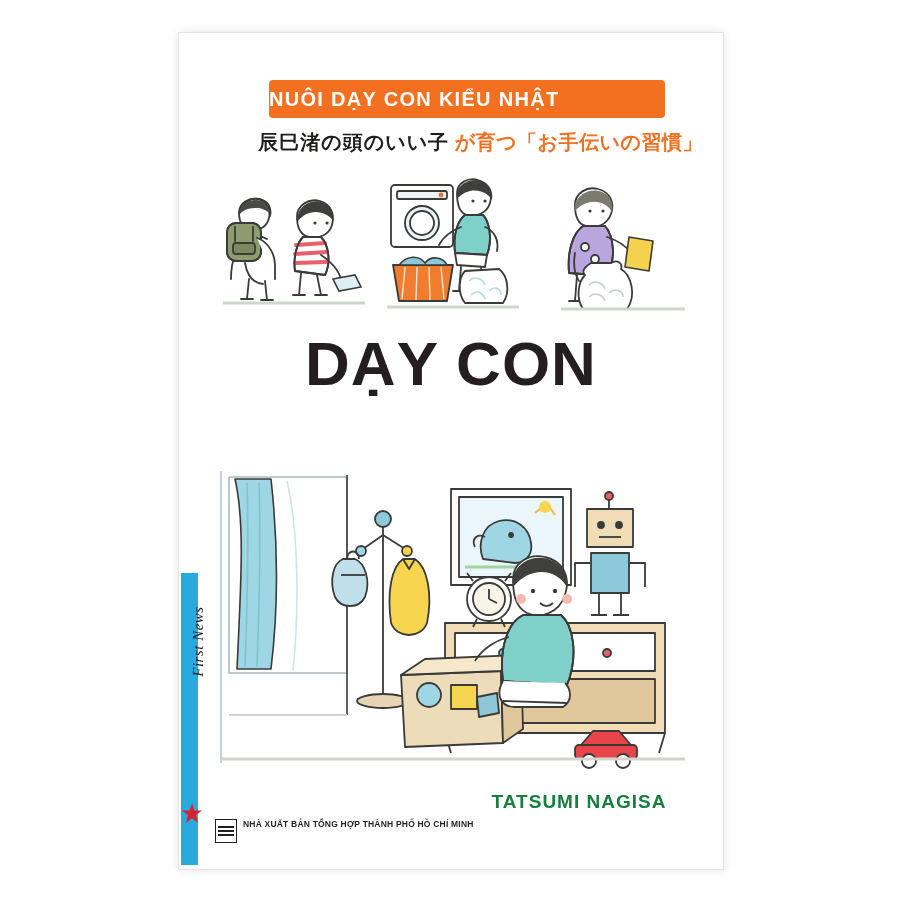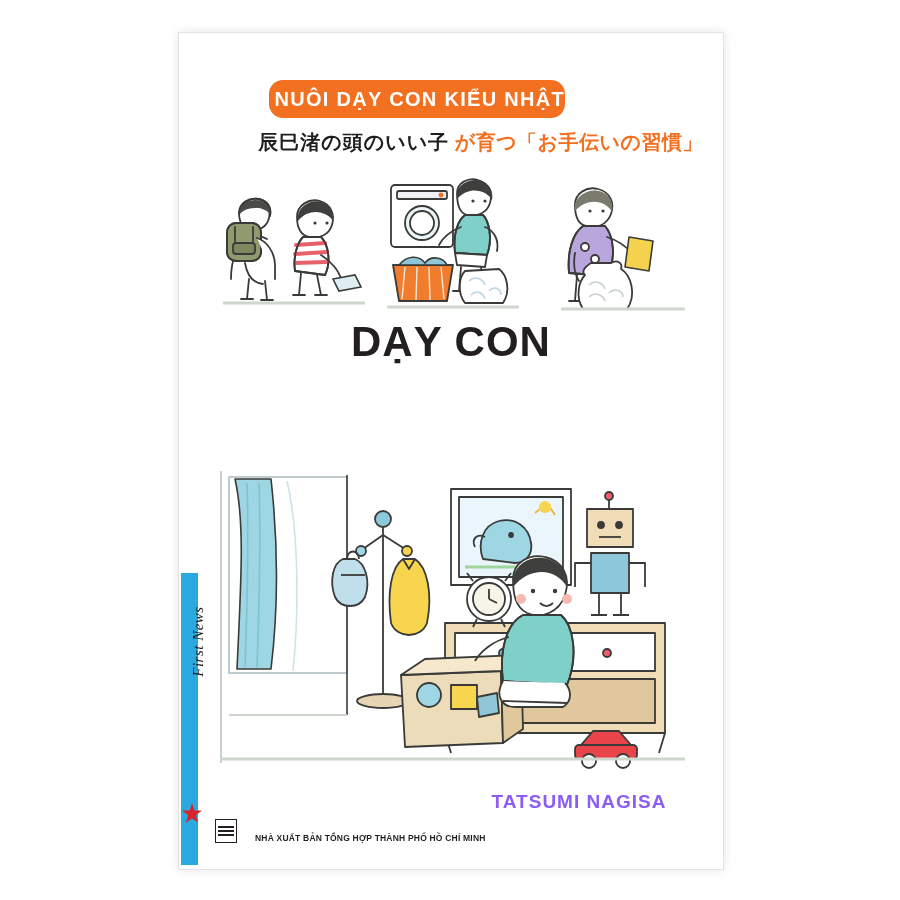--- a/index.html
+++ b/index.html
@@ -70,27 +70,27 @@
     height: 0;
     color: #d8232a;
     font-size: 16px;
     line-height: 16px;
   }
   
   .banner {
     position: absolute;
     left: 90px;
     top: 47px;
-    width: 296px;
+    width: 396px;
     height: 38px;
     background: #f37021;
-    border-radius: 14px;
+    border-radius: 4px;
     display: flex;
     align-items: center;
-    justify-content: flex-end;
+    justify-content: flex-start;
   }
   .banner-text {
     color: #ffffff;
     font-size: 20px;
     font-weight: bold;
     letter-spacing: 1.3px;
     white-space: nowrap;
   }
   .jp-line {
     position: absolute;
@@ -111,24 +111,24 @@
     top: 140px;
     width: 504px;
     height: 150px;
   }
   .kid { position: absolute; }
 
   
   .title-1 {
     position: absolute;
     left: 22px;
-    top: 288px;
+    top: 300px;
     width: 500px;
     text-align: center;
-    font-size: 42px;
+    font-size: 62px;
     font-weight: bold;
     color: #231f20;
     letter-spacing: 1px;
     line-height: 1;
   }
   .title-2 {
     position: absolute;
     left: 22px;
     top: 360px;
     width: 500px;
@@ -151,38 +151,38 @@
   .author {
     position: absolute;
     left: 280px;
     top: 758px;
     width: 240px;
     text-align: center;
   }
   .author-name {
     font-size: 19px;
     font-weight: bold;
-    color: #8b5cf6;
+    color: #15803d;
     letter-spacing: 1px;
   }
   .translator {
     margin-top: 6px;
     font-size: 13px;
     color: #231f20;
   }
   .translator i { font-style: italic; }
   .translator b { font-weight: bold; }
 
   .publisher {
     position: absolute;
     left: 36px;
     top: 786px;
     display: flex;
-    align-items: flex-end;
-    gap: 18px;
+    align-items: flex-start;
+    gap: 6px;
   }
   .pub-logo {
     width: 22px;
     height: 24px;
     border: 1.6px solid #231f20;
     display: flex;
     flex-direction: column;
     justify-content: center;
     gap: 2px;
     padding: 2px;

